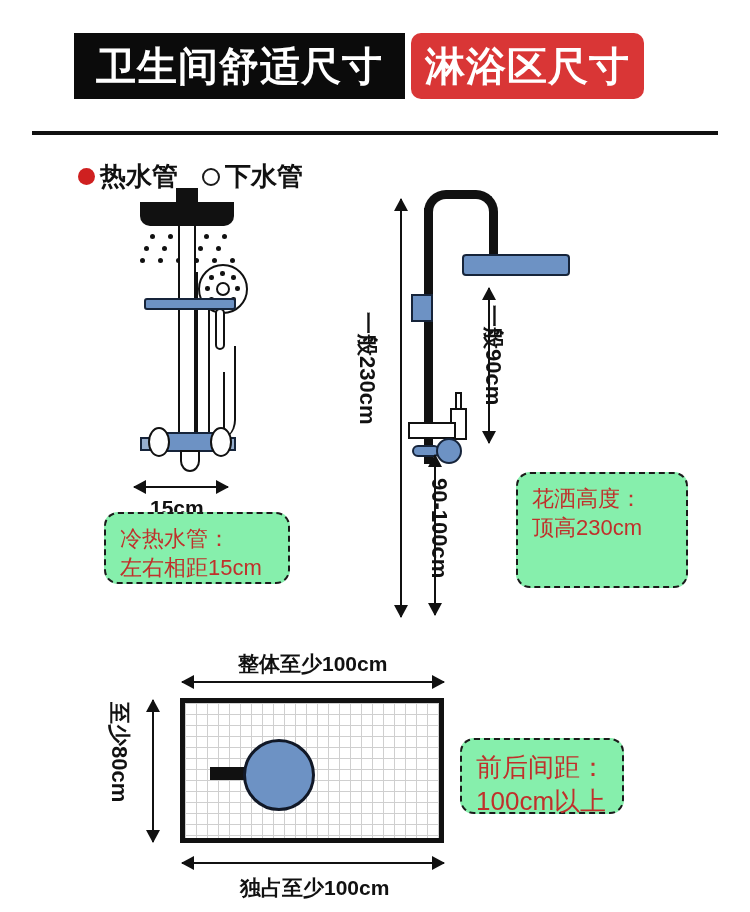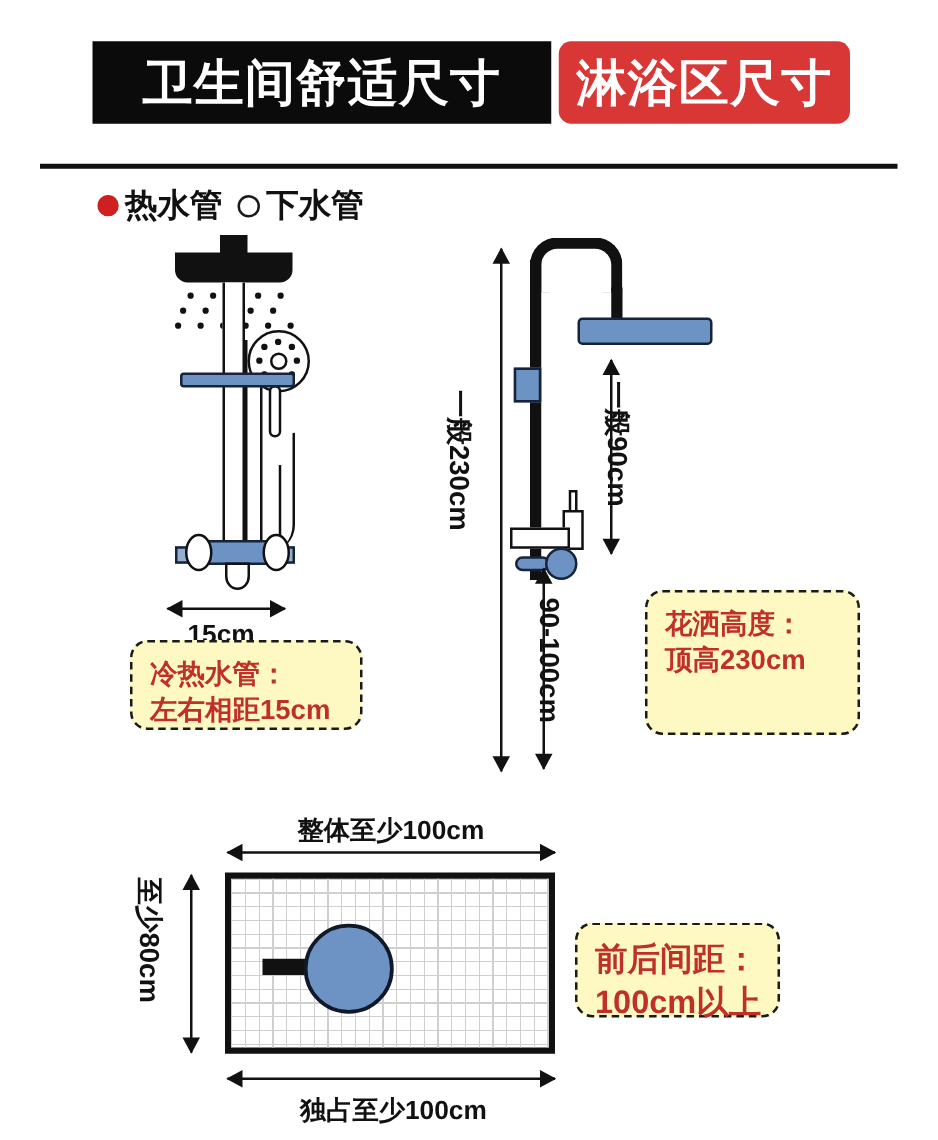--- a/index.html
+++ b/index.html
@@ -12,34 +12,34 @@
     color:#111;
   }
   .stage{position:absolute;left:0;top:0;width:750px;height:912px;}
 
   
   .header{position:absolute;left:74px;top:33px;display:flex;align-items:stretch;height:66px;}
   .hdr-black{
     background:#0b0b0b;color:#ffffff;
     font-size:40px;font-weight:bold;letter-spacing:1px;
     display:flex;align-items:center;justify-content:center;
-    padding:0 40px;
+    padding:0 22px;
   }
   .hdr-red{
     background:#d93636;color:#ffffff;
     font-size:40px;font-weight:bold;letter-spacing:1px;
     display:flex;align-items:center;justify-content:center;
     padding:0 14px;
     margin-left:6px;
     border-radius:10px;
   }
   .rule{position:absolute;left:32px;top:131px;width:686px;height:4px;background:#111;}
 
   
-  .legend{position:absolute;left:78px;top:147px;display:flex;align-items:center;gap:12px;}
+  .legend{position:absolute;left:78px;top:159px;display:flex;align-items:center;gap:24px;}
   .lg{display:flex;align-items:center;gap:5px;}
   .dot{width:17px;height:17px;border-radius:50%;display:inline-block;}
   .dot.red{background:#cf2020;}
   .dot.blue{background:#2b5d96;}
   .dot.hollow{background:#ffffff;border:2px solid #1a1a1a;width:14px;height:14px;}
   .lg-label{font-size:26px;font-weight:bold;color:#111;}
 
   
   .front{position:absolute;left:110px;top:186px;width:180px;height:320px;}
   .fv-head{position:absolute;left:30px;top:16px;width:94px;height:24px;background:#111;border-radius:0 0 10px 10px;}
@@ -71,23 +71,23 @@
 
   .dimlabel{position:absolute;font-size:21px;font-weight:bold;color:#111;white-space:nowrap;}
   .vlabel-rot{position:absolute;font-size:22px;font-weight:bold;color:#111;white-space:nowrap;
           transform:rotate(90deg);transform-origin:left top;}
 
   
   .callout{
     position:absolute;
     border:2px dashed #1a1a1a;
     border-radius:14px;
-    background:#fef9c3;
+    background:#86efac;
     color:#c0302b;
-    font-weight:bold;
+    font-weight:normal;
     box-sizing:border-box;
     padding:10px 14px;
     line-height:1.32;
   }
   .callout .line{display:block;white-space:nowrap;}
 
   
   .side{position:absolute;left:400px;top:186px;width:230px;height:440px;}
   .sv-riser{position:absolute;left:24px;top:22px;width:9px;height:256px;background:#111;}
   .sv-elbow{position:absolute;left:24px;top:4px;width:74px;height:44px;border-top:9px solid #111;border-left:9px solid #111;border-right:9px solid #111;border-radius:22px 22px 0 0;box-sizing:border-box;}

